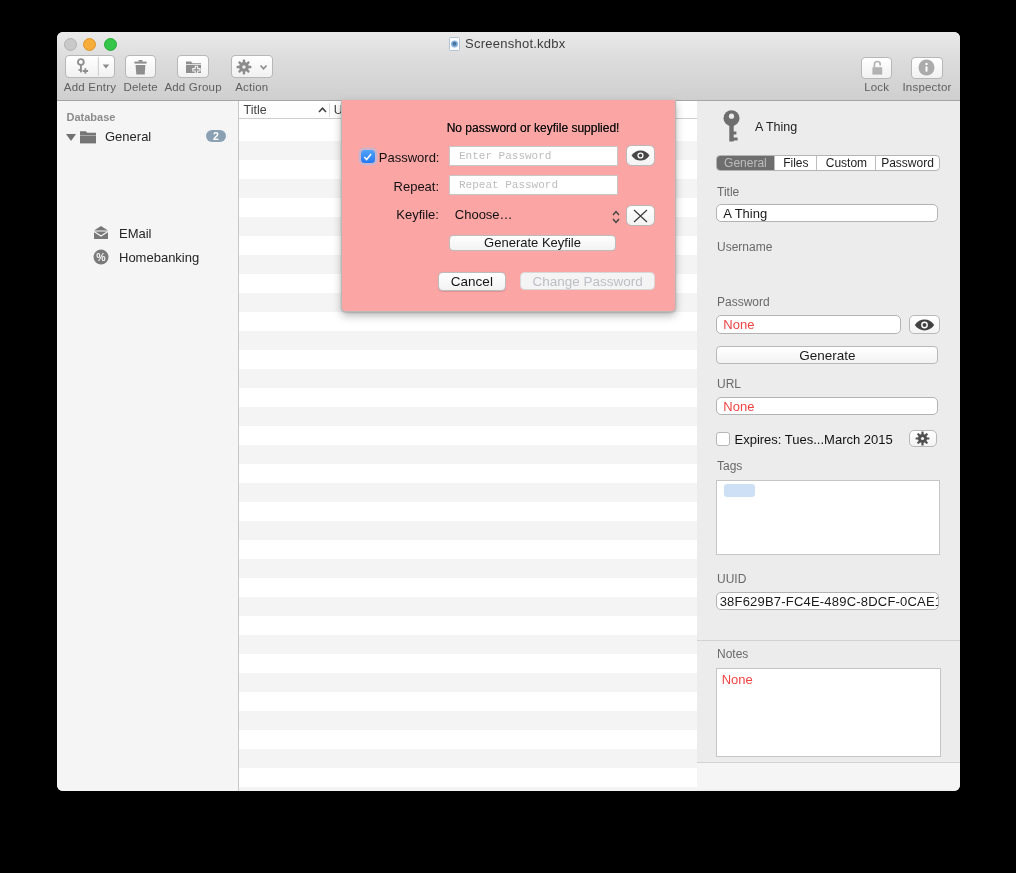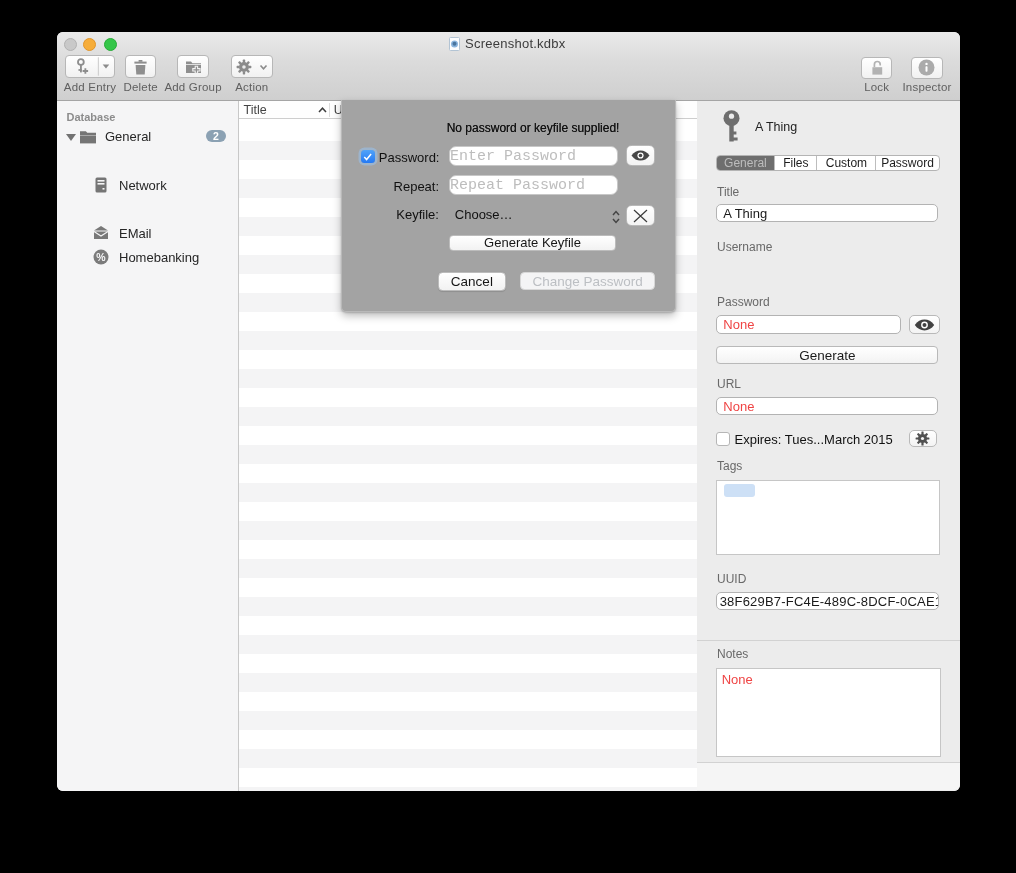--- a/index.html
+++ b/index.html
@@ -40,26 +40,26 @@
   .srow{left:0;width:180px;height:24px;display:flex;align-items:center;font-size:13px;color:#262626;}
   .sideicon{width:16px;height:16px;margin-right:10px;flex:none;}
   
   .ilabel{font-size:12px;color:#696969;white-space:nowrap;}
   .ifield{background:#fff;border:1px solid #b3b3b3;border-radius:5px;box-sizing:border-box;
         font-size:13px;color:#1a1a1a;display:flex;align-items:center;padding-left:6px;white-space:nowrap;}
   .ph{color:#ef4444;}
   .ibtn{background:linear-gradient(#ffffff,#f3f3f3);border:1px solid #b9b9b9;border-radius:5px;
         box-sizing:border-box;display:flex;align-items:center;justify-content:center;}
   
-  #sheet{left:283.7px;top:68.8px;width:335.7px;height:212.2px;background:#a3a3a3;
+  #sheet{left:283.7px;top:68.8px;width:335.7px;height:212.2px;background:#fca5a5;
         border:1px solid #b9b9b9;border-top:none;border-radius:0 0 5px 5px;box-sizing:border-box;
         box-shadow:0 4px 9px rgba(0,0,0,.26),0 1px 2px rgba(0,0,0,.18);}
-  .sf{background:#fff;border:1px solid #c7c7c7;border-radius:7px;box-sizing:border-box;
-        display:flex;align-items:center;padding-left:0;
-        font-family:"Liberation Mono",monospace;font-size:15px;color:#bdbdbd;}
+  .sf{background:#fff;border:1px solid #c7c7c7;border-radius:1px;box-sizing:border-box;
+        display:flex;align-items:center;padding-left:9px;
+        font-family:"Liberation Mono",monospace;font-size:11px;color:#bdbdbd;}
   .slabel{font-size:13px;color:#111;text-align:right;white-space:nowrap;}
   .sbtn{background:linear-gradient(#ffffff,#f2f2f2);border:1px solid #bcbcbc;border-radius:4px;
         box-sizing:border-box;display:flex;align-items:center;justify-content:center;
         font-size:13px;color:#161616;}
 </style></head>
 <body>
 <div id="win">
 
   <div id="topbar" class="abs"></div>
   <div id="tl1" class="abs tl"></div>
@@ -145,29 +145,20 @@
       </svg>
     <span style="margin-left:23px;"></span>
     <svg class="sideicon" style="margin-right:9px;" width="15" height="14" viewBox="0 0 15 14" fill="#757575">
         <path d="M0 1.5h5.5l1.3 1.6H15v2H0z"></path>
         <path d="M0 5.5h15V13H0z"></path>
       </svg>
     General
   </div>
   <div class="abs" style="left:148.8px;top:98.4px;width:20px;height:12.5px;border-radius:6.5px;background:#8ba1b3;color:#fff;font-size:10.5px;font-weight:bold;text-align:center;line-height:12.5px;">2</div>
 
-  <div class="abs srow" style="top:141.6px;left:36px;">
-    <svg class="sideicon" viewBox="0 0 16 16">
-      <rect x="2.5" y="0.5" width="11" height="15" rx="1.5" fill="#757575"></rect>
-      <rect x="4.5" y="3" width="7" height="1.6" fill="#f5f5f6"></rect>
-      <rect x="4.5" y="6" width="7" height="1.6" fill="#f5f5f6"></rect>
-      <rect x="9.5" y="11" width="2" height="1.6" fill="#f5f5f6"></rect>
-    </svg>
-    Network
-  </div>
   <div class="abs srow" style="top:189.8px;left:36px;">
     <svg class="sideicon" viewBox="0 0 16 16">
       <path d="M1 5.5L8 1l7 4.5z" fill="#787878"></path>
       <path d="M1 6.5h14V14H1z" fill="#787878"></path>
       <path d="M1 6.5l7 4.5 7-4.5" fill="none" stroke="#f5f5f6" stroke-width="1.2"></path>
     </svg>
     EMail
   </div>
   <div class="abs srow" style="top:213.9px;left:36px;">
     <svg class="sideicon" viewBox="0 0 16 16">

